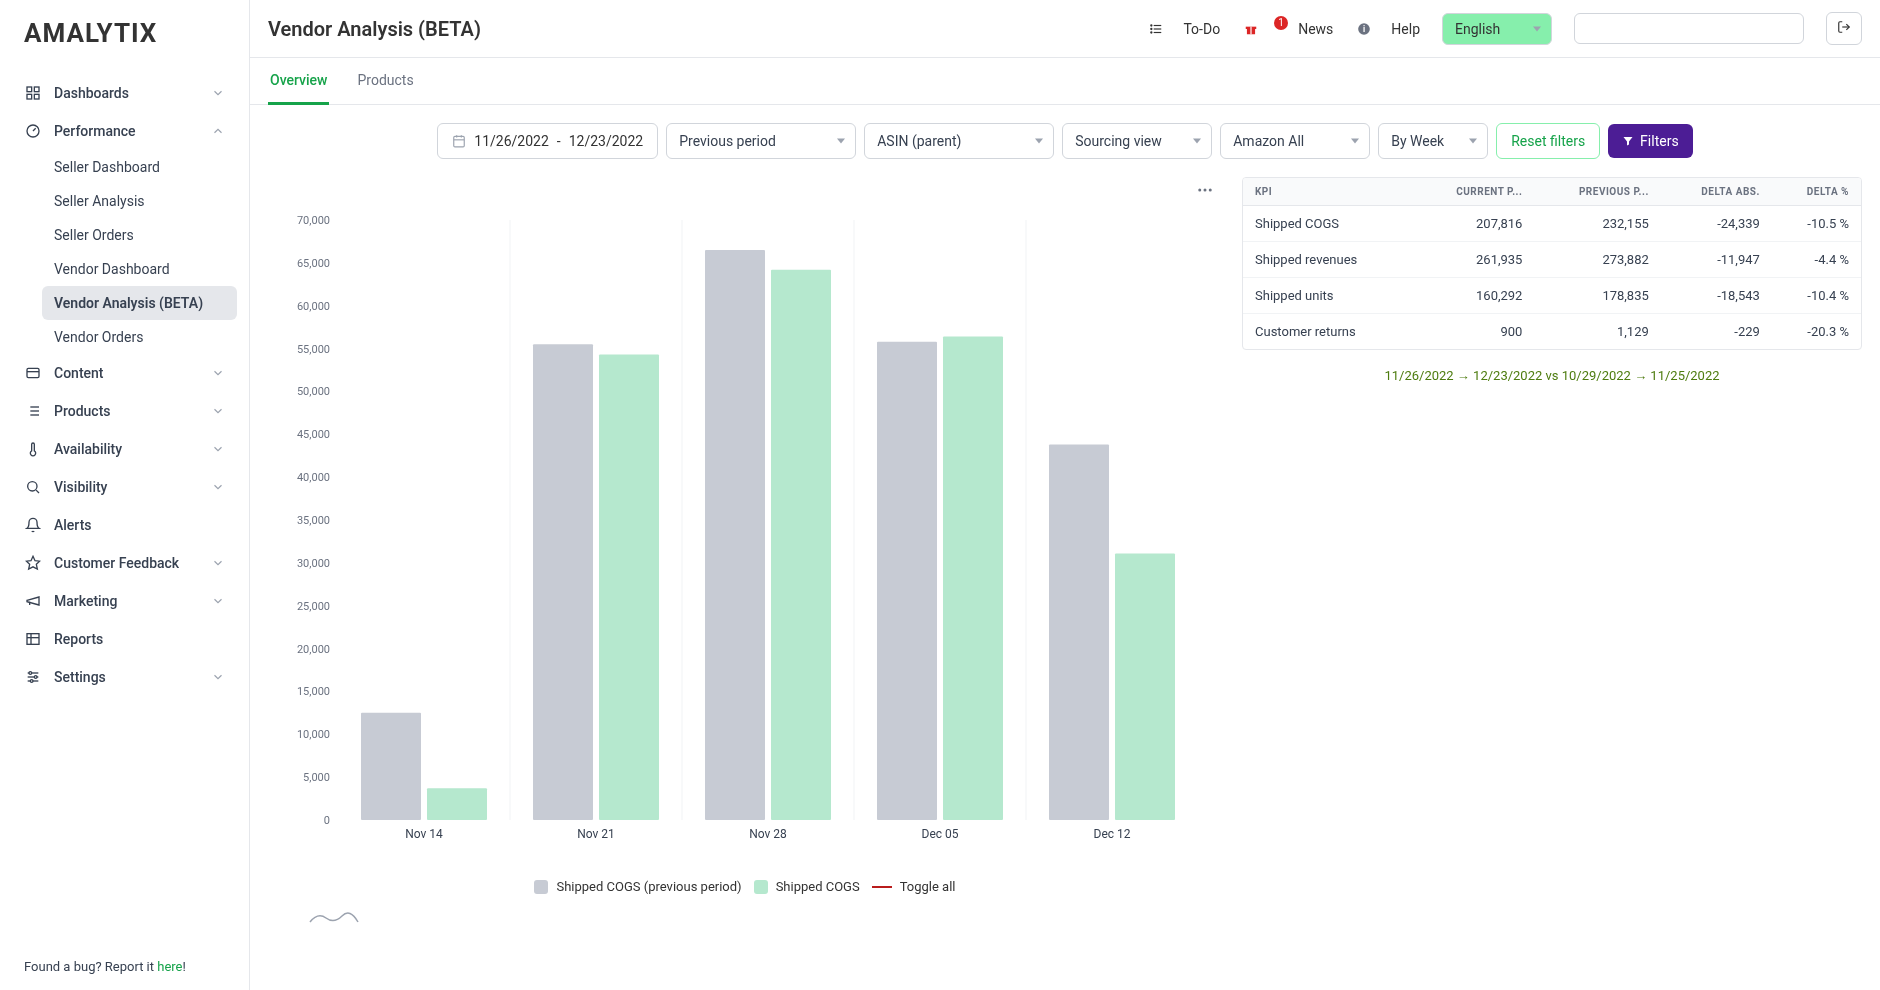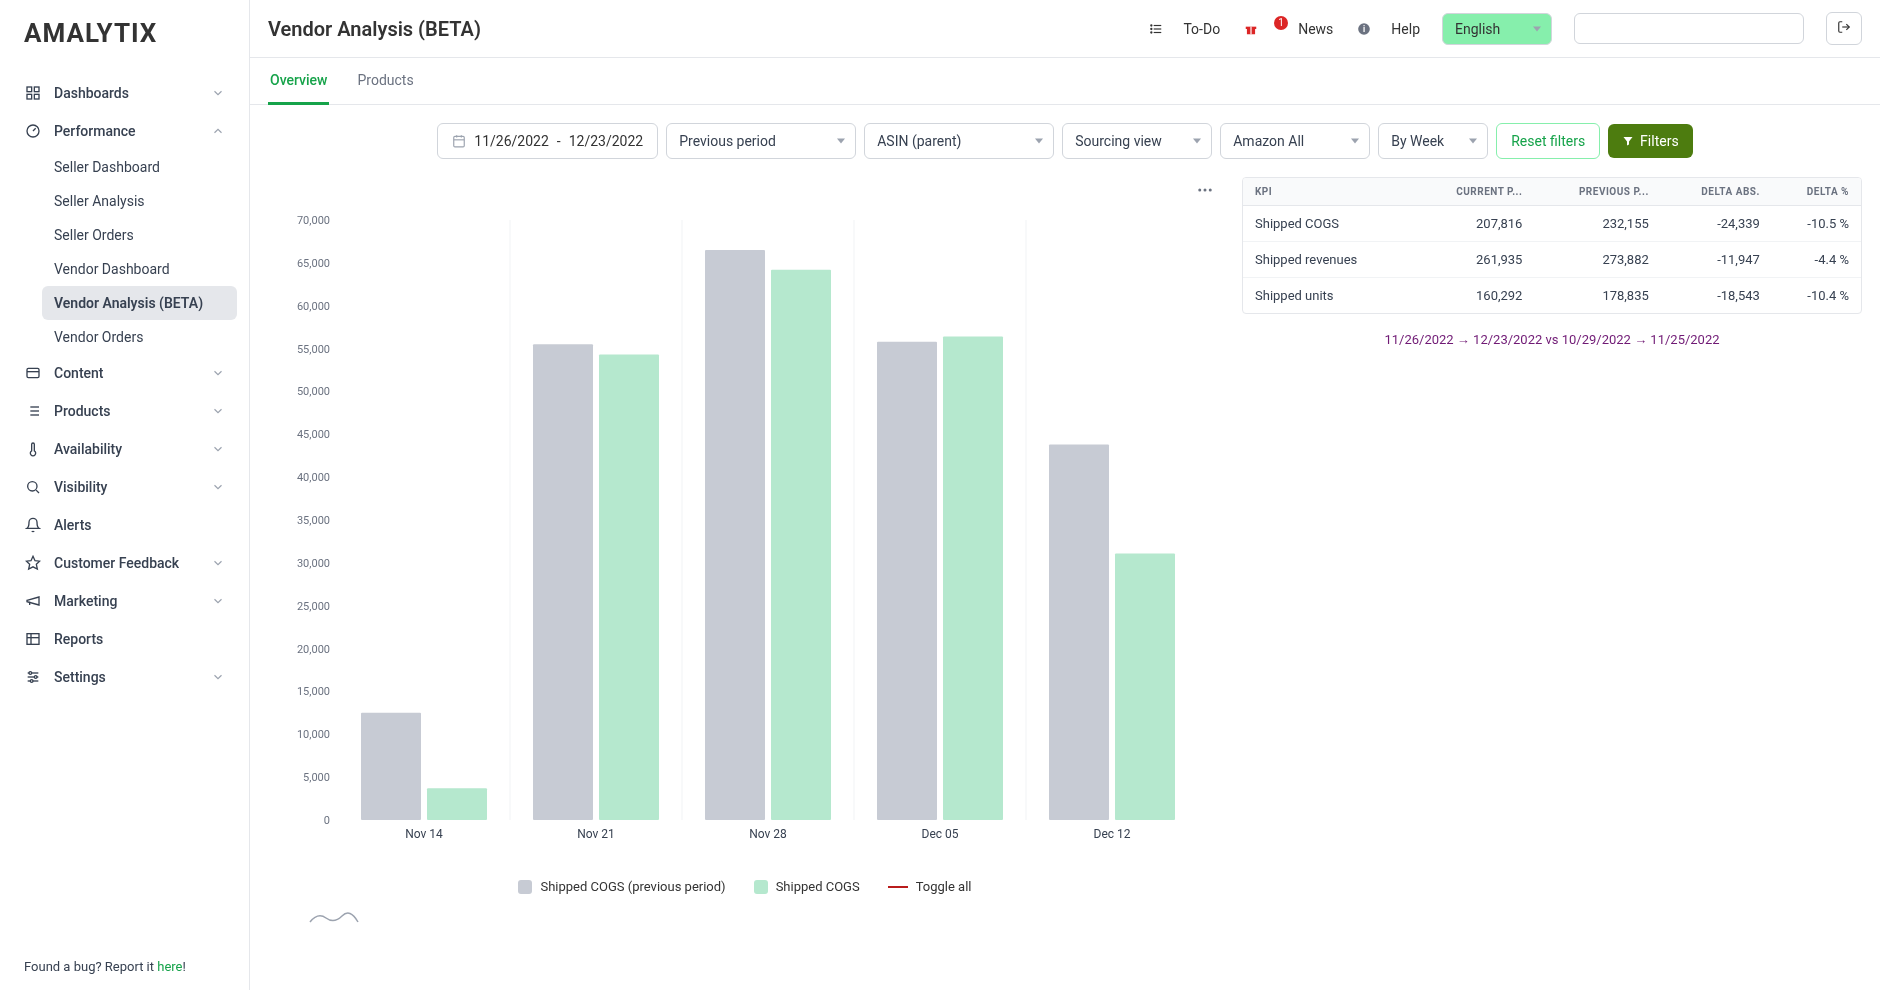--- a/index.html
+++ b/index.html
@@ -29,38 +29,38 @@
 .search-box { border: 1px solid #d1d5db; border-radius: 6px; padding: 7px; width: 230px; background:#fff; }
 .logout-btn { border: 1px solid #d1d5db; border-radius: 6px; padding: 7px 10px; cursor:pointer; background:#fff; }
 .tabs { border-bottom: 1px solid #e5e7eb; display: flex; padding: 0 18px; gap: 26px; }
 .tab { padding: 14px 2px; cursor: pointer; color: #6b7280; border-bottom: 3px solid transparent; margin-bottom:-1px; }
 .tab.active { color: #16a34a; border-bottom-color: #16a34a; font-weight:500; }
 .filters-bar { display:flex; align-items:center; gap:8px; padding: 18px; justify-content:center; }
 .filter-ctrl { border:1px solid #d1d5db; border-radius:6px; padding: 9px 32px 9px 12px; background:#fff; cursor:pointer; position:relative; color:#374151; }
 .filter-ctrl::after { content:""; position:absolute; right:10px; top:50%; width:0; height:0; border-left:4px solid transparent; border-right:4px solid transparent; border-top:5px solid #9ca3af; transform:translateY(-50%);}
 .date-ctrl { display:flex; align-items:center; gap:8px; border:1px solid #d1d5db; border-radius:6px; padding:9px 14px; }
 .reset-link { border:1px solid #86efac; background:#fff; color:#16a34a; border-radius:6px; padding:9px 14px; cursor:pointer; }
-.filters-btn { background:#4d7c0f; color:#fff; border-radius:6px; padding:9px 14px; cursor:pointer; display:flex; align-items:center; gap:6px; }
+.filters-btn { background:#4c1d95; color:#fff; border-radius:6px; padding:9px 14px; cursor:pointer; display:flex; align-items:center; gap:6px; }
 .content-row { display:flex; gap:20px; padding: 0 18px 18px 18px; align-items:flex-start; }
 .chart-wrap { flex:1; min-width:0; }
 .chart-toolbar { display:flex; justify-content:flex-end; padding: 0 4px 4px 0; }
 .more-icon { cursor:pointer; color:#6b7280; padding:4px; }
 .chart-svg-wrap { width: 100%; }
 .kpi-table { width: 620px; border:1px solid #e5e7eb; border-radius:4px; overflow:hidden; }
 .kpi-table table { width:100%; border-collapse:collapse; font-size:13px; }
 .kpi-table th { background:#f9fafb; text-align:left; padding:8px 12px; font-size:10px; letter-spacing:0.5px; color:#6b7280; font-weight:700; border-bottom:1px solid #e5e7eb; }
 .kpi-table th.num, .kpi-table td.num { text-align:right; }
 .kpi-table td { padding:10px 12px; border-bottom:1px solid #f1f3f5; color:#374151; }
 .kpi-table tr:last-child td { border-bottom:none; }
 .neg { color:#dc2626; }
-.series-legend { display:flex; justify-content:center; gap:28px; margin-top:16px; font-size:13px; align-items:center; }
+.series-legend { display:flex; justify-content:center; gap:12px; margin-top:16px; font-size:13px; align-items:center; }
 .legend-item { display:flex; align-items:center; gap:8px; }
 .sw { width:14px; height:14px; border-radius:3px; }
 .sw-line { width:20px; height:2px; background:#b91c1c; }
-.range-note { text-align:center; margin-top:18px; font-size:13px; color:#701a75; }
+.range-note { text-align:center; margin-top:18px; font-size:13px; color:#4d7c0f; }
 .mini-scrubber { margin-top:14px; margin-left:40px; }
 svg text { font-family: inherit; }
 </style>
 </head>
 <body>
 
 <div class="app">
   <aside class="sidebar">
     <div class="logo">AMALYTIX</div>
     <nav class="nav" id="nav">
@@ -388,20 +388,27 @@
                   <td class="num">-11,947</td>
                   <td class="num neg">-4.4 %</td>
                 </tr>
                 <tr>
                   <td>Shipped units</td>
                   <td class="num">160,292</td>
                   <td class="num">178,835</td>
                   <td class="num">-18,543</td>
                   <td class="num neg">-10.4 %</td>
                 </tr>
+                <tr>
+                  <td>Customer returns</td>
+                  <td class="num">900</td>
+                  <td class="num">1,129</td>
+                  <td class="num">-229</td>
+                  <td class="num neg">-20.3 %</td>
+                </tr>
               </tbody>
           </table>
         </div>
         <div class="range-note">11/26/2022 → 12/23/2022 vs 10/29/2022 → 11/25/2022</div>
       </div>
     </div>
   </main>
 </div>
 
 </body></html>

